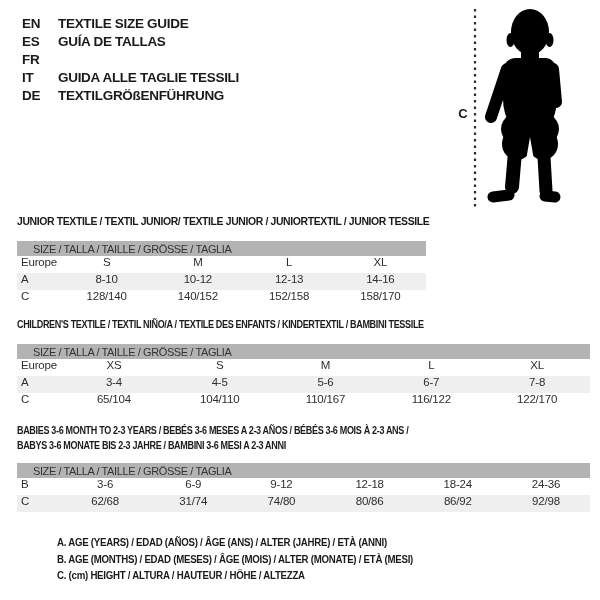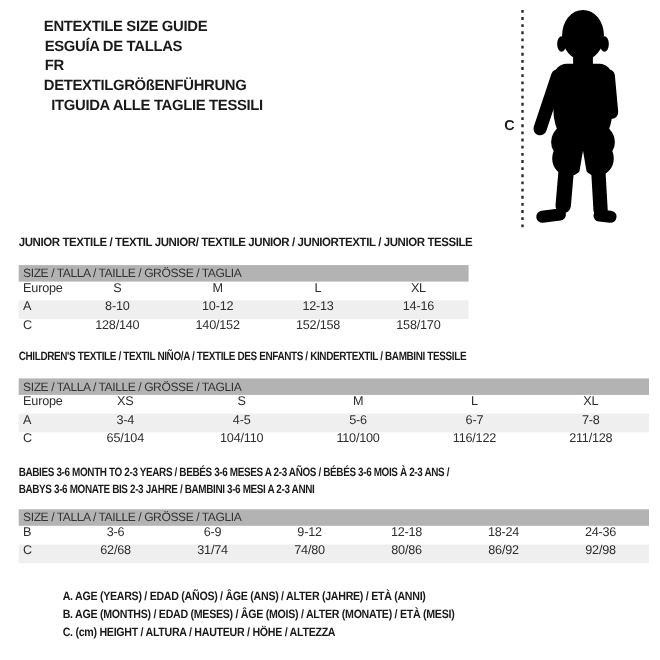--- a/index.html
+++ b/index.html
@@ -2,41 +2,41 @@
 <html style="--size-bar-bg: #b3b3b3; --alt-row-bg: #efefef; --text: #1a1a1a; --silhouette: #000000;"><head>
 <meta charset="utf-8">
 <style>
   html, body { margin:0; padding:0; background:#fff; }
   .stage {
     position:relative; width:600px; height:600px; overflow:hidden;
     background:#fff; color:var(--text,#1a1a1a);
     font-family:"Liberation Sans", sans-serif;
   }
   
-  .langs { position:absolute; left:22px; top:14px;text-align:right; }
+  .langs { position:absolute; left:22px; top:14px; }
   .lang-row { display:flex; height:18px; align-items:center;
     font-weight:bold; font-size:13.5px; letter-spacing:-0.3px; white-space:nowrap; }
   .lang-code { width:36px; flex:none; }
   
   .baby { position:absolute; left:483px; top:7px; width:92px; height:200px;
     color:var(--silhouette,#000); }
   .measure-line { position:absolute; left:472px; top:9px; width:6px; height:198px; }
   .measure-label { position:absolute; left:455px; top:106px; width:16px;
     font-weight:bold; font-size:13px; text-align:center; }
   
   .sec-title { position:absolute; left:17px; font-weight:bold; font-size:11px;
     line-height:13px; letter-spacing:-0.4px; white-space:nowrap;
     transform-origin:left top; }
   .scale95 { transform:scaleX(0.95); }
   .scale82 { transform:scaleX(0.82); }
   
   .size-table { position:absolute; left:17px; }
   .size-bar { height:15px; background:var(--size-bar-bg,#b3b3b3); color:#333;
     font-size:11px; letter-spacing:-0.4px; display:flex; align-items:center;
-    padding-left:4px; box-sizing:border-box; white-space:nowrap; }
+    padding-left:16px; box-sizing:border-box; white-space:nowrap; }
   .trow { display:flex; height:17px; align-items:flex-start; font-size:11.5px;
     color:#2e2e2e; letter-spacing:-0.2px; }
   .trow.alt { background:var(--alt-row-bg,#efefef); }
   .tlabel { width:40px; padding-left:4px; flex:none; }
   .tcell { flex:1 1 0; text-align:center; }
   .t1 { top:241px; width:409px; }
   .t2 { top:344px; width:573px; }
   .t3 { top:463px; width:573px; }
   
   .footnotes { position:absolute; left:17px; top:534px;margin-left:40px; }
@@ -55,26 +55,26 @@
       <span class="lang-label">TEXTILE SIZE GUIDE</span>
     </div>
     <div class="lang-row">
       <span class="lang-code">ES</span>
       <span class="lang-label">GUÍA DE TALLAS</span>
     </div>
     <div class="lang-row">
       <span class="lang-code">FR</span>
     </div>
     <div class="lang-row">
+      <span class="lang-code">IT</span>
+      <span class="lang-label">GUIDA ALLE TAGLIE TESSILI</span>
+    </div>
+    <div class="lang-row">
       <span class="lang-code">DE</span>
       <span class="lang-label">TEXTILGRÖßENFÜHRUNG</span>
-    </div>
-    <div class="lang-row">
-      <span class="lang-code">IT</span>
-      <span class="lang-label">GUIDA ALLE TAGLIE TESSILI</span>
     </div>
   </div>
 
   <svg class="measure-line" viewBox="0 0 6 198">
     <line x1="3" y1="0" x2="3" y2="198" stroke="#2b2b2b" stroke-width="2.2" stroke-dasharray="2.6 3.9"></line>
   </svg>
   <div class="measure-label">C</div>
 
   <svg class="baby" viewBox="0 0 92 200">
     <g fill="currentColor" stroke="none">
@@ -143,23 +143,23 @@
       <div class="tcell">3-4</div>
       <div class="tcell">4-5</div>
       <div class="tcell">5-6</div>
       <div class="tcell">6-7</div>
       <div class="tcell">7-8</div>
     </div>
     <div class="trow">
       <div class="tlabel">C</div>
       <div class="tcell">65/104</div>
       <div class="tcell">104/110</div>
-      <div class="tcell">110/100</div>
+      <div class="tcell">110/167</div>
       <div class="tcell">116/122</div>
-      <div class="tcell">211/128</div>
+      <div class="tcell">122/170</div>
     </div>
   </div>
 
   <div class="sec-title scale82" style="top:424px">BABIES 3-6 MONTH TO 2-3 YEARS / BEBÉS 3-6 MESES A 2-3 AÑOS / BÉBÉS 3-6 MOIS À 2-3 ANS /</div>
   <div class="sec-title scale82" style="top:439px">BABYS 3-6 MONATE BIS 2-3 JAHRE / BAMBINI 3-6 MESI A 2-3 ANNI</div>
   <div class="size-table t3">
     <div class="size-bar">SIZE / TALLA / TAILLE / GRÖSSE / TAGLIA</div>
     <div class="trow">
       <div class="tlabel">B</div>
       <div class="tcell">3-6</div>

